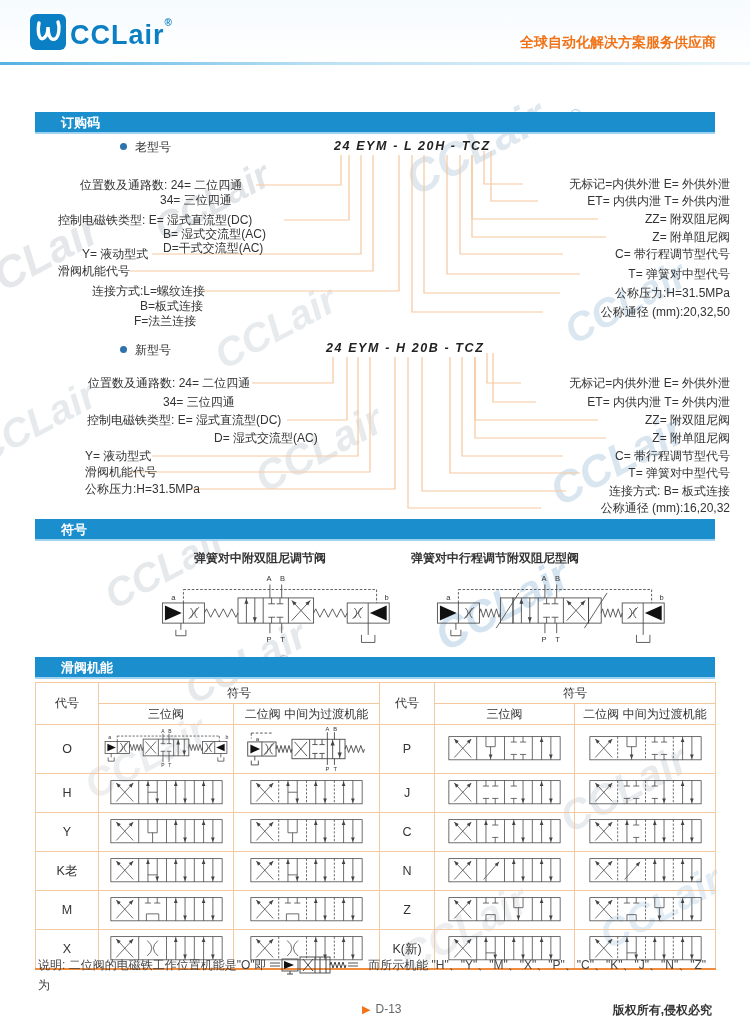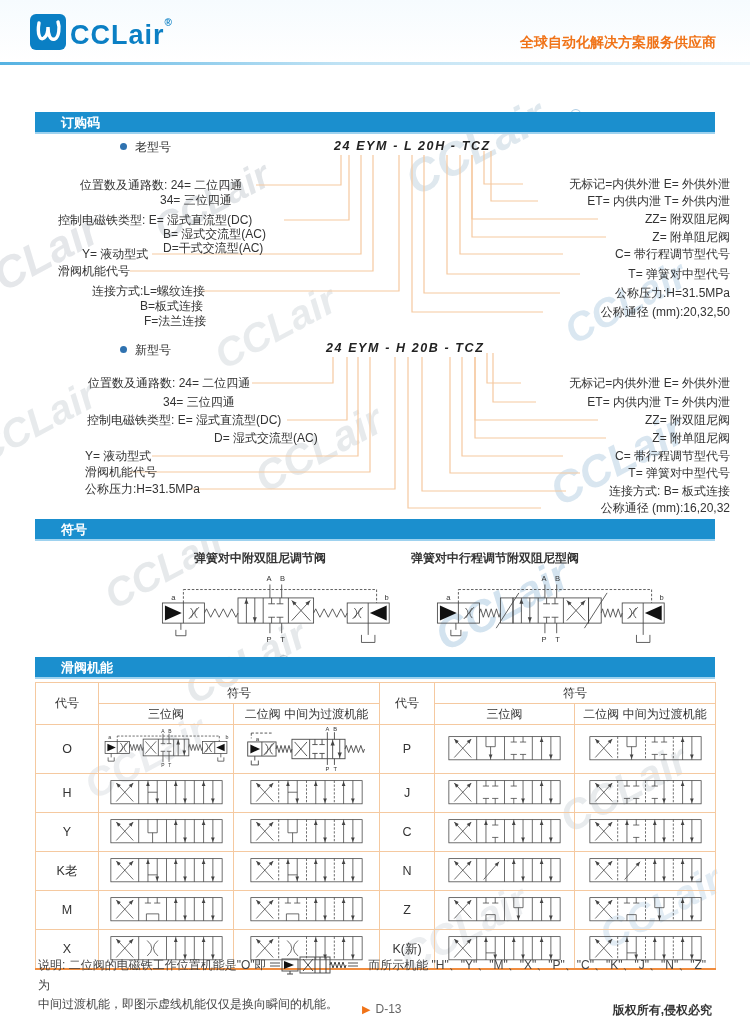--- a/index.html
+++ b/index.html
@@ -130,21 +130,21 @@
 
     <div class="lbl" style="left:80px;top:42px;">位置数及通路数: 24= 二位四通</div>
     <div class="lbl" style="left:160px;top:57px;">34= 三位四通</div>
     <div class="lbl" style="left:58px;top:77px;">控制电磁铁类型: E= 湿式直流型(DC)</div>
     <div class="lbl" style="left:163px;top:91px;">B= 湿式交流型(AC)</div>
     <div class="lbl" style="left:163px;top:105px;">D=干式交流型(AC)</div>
     <div class="lbl" style="left:82px;top:111px;">Y= 液动型式</div>
     <div class="lbl" style="left:58px;top:128px;">滑阀机能代号</div>
     <div class="lbl" style="left:92px;top:148px;">连接方式:L=螺纹连接</div>
     <div class="lbl" style="left:140px;top:163px;">B=板式连接</div>
-    <div class="lbl" style="left:144px;top:178px;">F=法兰连接</div>
+    <div class="lbl" style="left:134px;top:178px;">F=法兰连接</div>
 
     <div class="lbl r" style="top:41px;">无标记=内供外泄   E= 外供外泄</div>
     <div class="lbl r" style="top:58px;">ET= 内供内泄   T= 外供内泄</div>
     <div class="lbl r" style="top:76px;">ZZ= 附双阻尼阀</div>
     <div class="lbl r" style="top:94px;">Z= 附单阻尼阀</div>
     <div class="lbl r" style="top:111px;">C= 带行程调节型代号</div>
     <div class="lbl r" style="top:131px;">T= 弹簧对中型代号</div>
     <div class="lbl r" style="top:150px;">公称压力:H=31.5MPa</div>
     <div class="lbl r" style="top:169px;">公称通径 (mm):20,32,50</div>
 
@@ -1074,19 +1074,18 @@
           <line x1="45" y1="3" x2="45" y2="19" stroke="#444" stroke-width="1"></line>
           <line x1="33" y1="17" x2="43" y2="5" stroke="#444" stroke-width="1"></line>
           <line x1="43" y1="17" x2="33" y2="5" stroke="#444" stroke-width="1"></line>
           <line x1="50" y1="3" x2="50" y2="19" stroke="#444" stroke-width="1"></line>
           <line x1="56" y1="3" x2="56" y2="19" stroke="#444" stroke-width="1"></line>
           <polyline points="60,11 61,8 63,14 65,8 67,14 69,8 71,14 73,8 75,14 76,11" fill="none" stroke="#444" stroke-width="1"></polyline>
           <line x1="78" y1="9" x2="88" y2="9" stroke="#555" stroke-width="1"></line>
           <line x1="78" y1="12" x2="88" y2="12" stroke="#555" stroke-width="1"></line>
         </svg></span>
     <span>而所示机能 "H"、"Y"、"M"、"X"、"P"、"C"、"K"、"J"、"N"、"Z"  为</span><br>
-    <span>中间过渡机能，即图示虚线机能仅仅是换向瞬间的机能。</span>
   </div>
 
   <div class="pgmark"><span class="tri">▶</span><span>D-13</span></div>
   <div class="copyright">版权所有,侵权必究</div>
 
 </div>
 
 </body></html>

